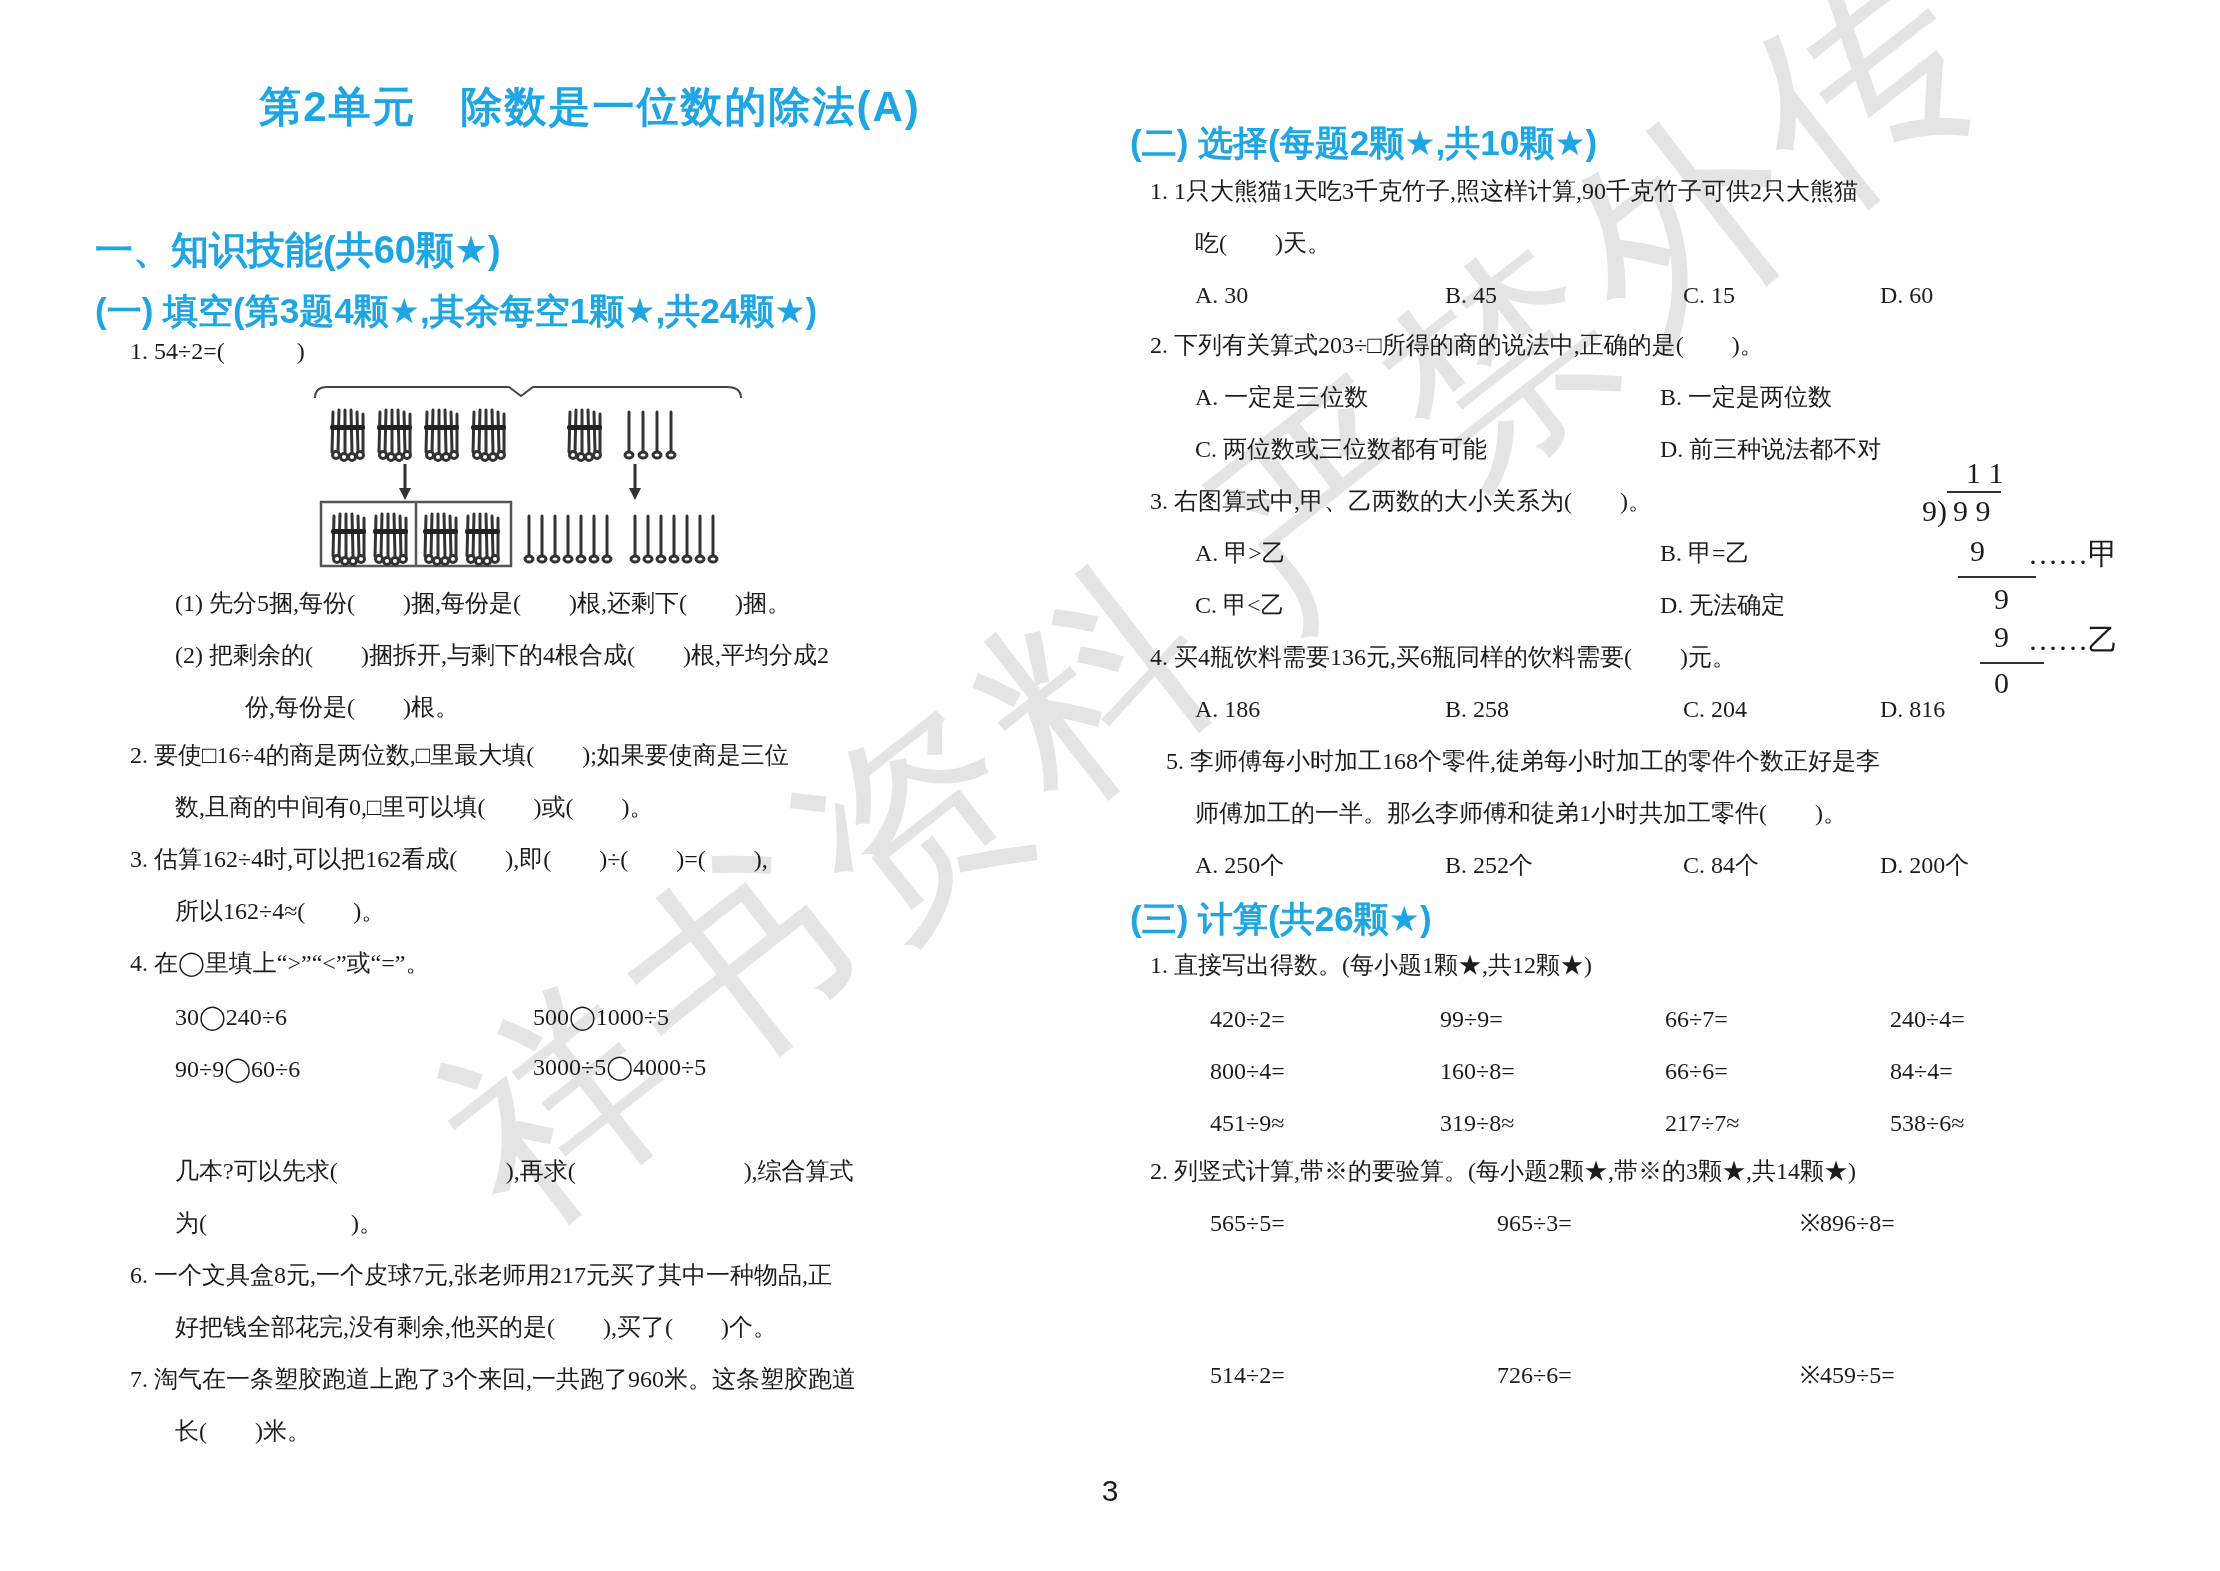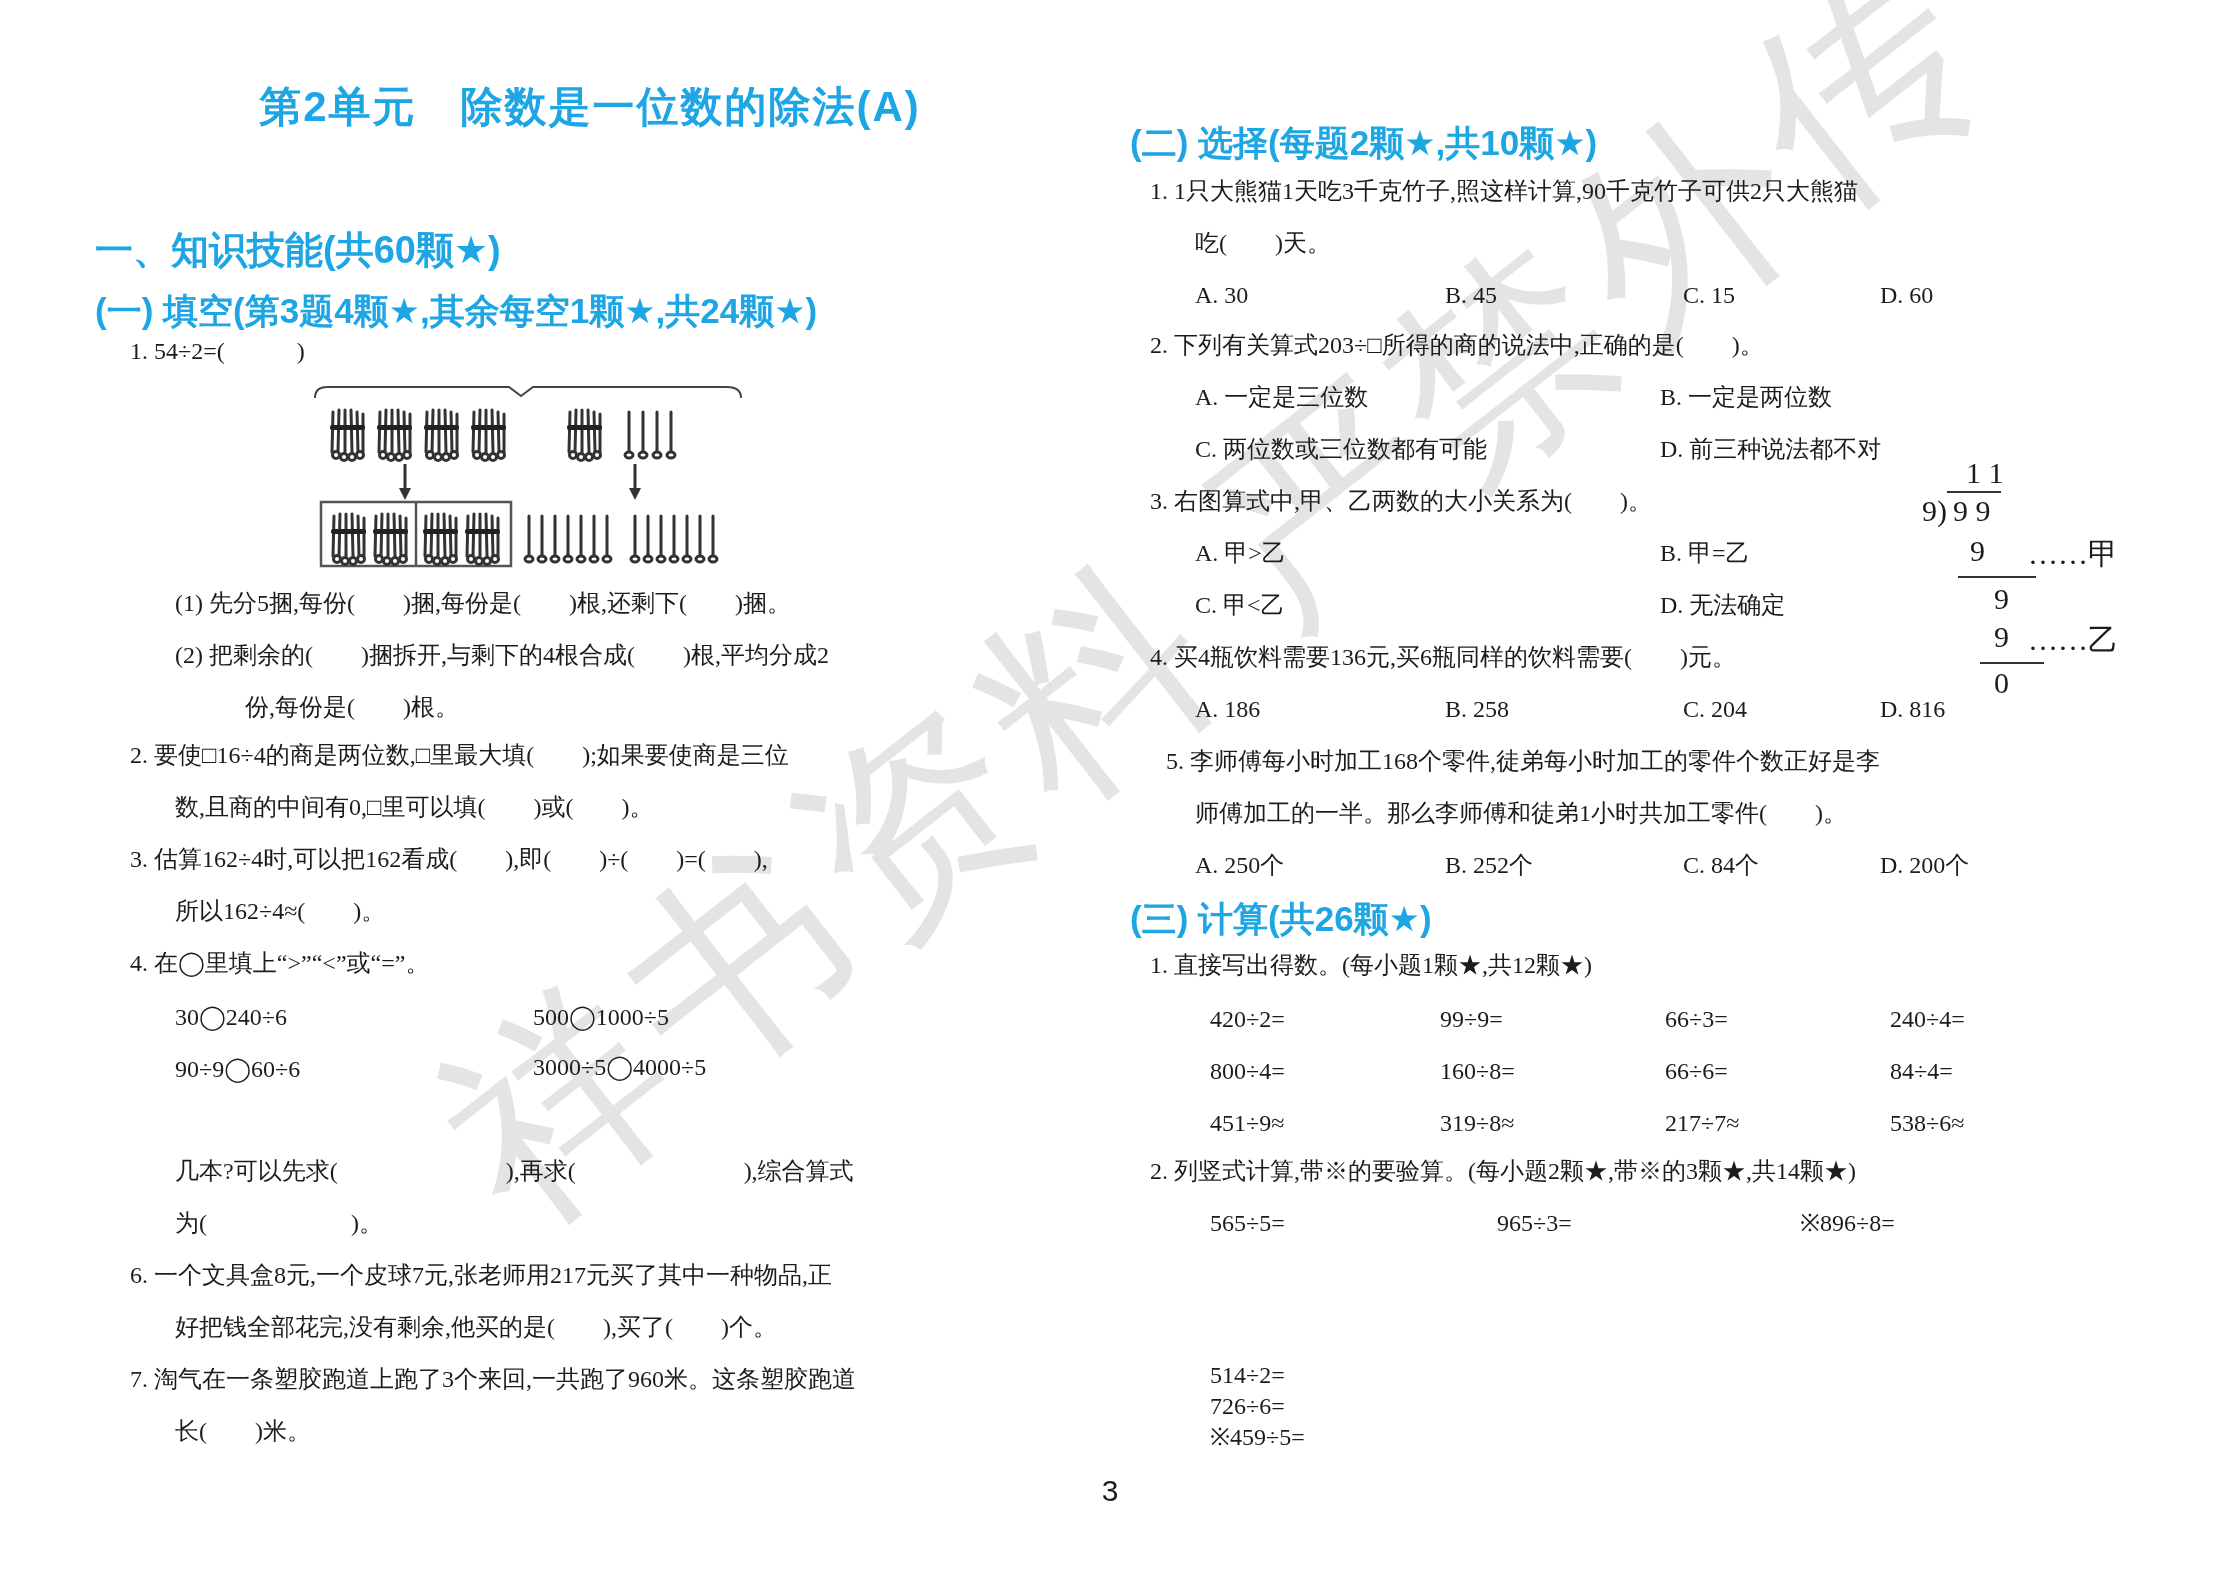--- a/index.html
+++ b/index.html
@@ -186,21 +186,21 @@
     <span class="w197">C. 84个</span>
     <span>D. 200个</span>
   </div>
 
   <div class="line h-cyan sub" style="left:1130px;top:896px;">(三) 计算(共26颗★)</div>
   <div class="line" style="left:1150px;top:950px;">1. 直接写出得数。(每小题1颗★,共12颗★)</div>
 
   <div class="line row" style="left:1210px;top:1004px;">
     <span class="w230">420÷2=</span>
     <span class="w225">99÷9=</span>
-    <span class="w225">66÷3=</span>
+    <span class="w225">66÷7=</span>
     <span>240÷4=</span>
   </div>
   <div class="line row" style="left:1210px;top:1056px;">
     <span class="w230">800÷4=</span>
     <span class="w225">160÷8=</span>
     <span class="w225">66÷6=</span>
     <span>84÷4=</span>
   </div>
   <div class="line row" style="left:1210px;top:1108px;">
     <span class="w230">451÷9≈</span>
@@ -208,21 +208,21 @@
     <span class="w225">217÷7≈</span>
     <span>538÷6≈</span>
   </div>
 
   <div class="line" style="left:1150px;top:1156px;">2. 列竖式计算,带※的要验算。(每小题2颗★,带※的3颗★,共14颗★)</div>
   <div class="line row" style="left:1210px;top:1208px;font-family:Liberation Serif, serif;">
     <span class="w287">565÷5=</span>
     <span class="w303">965÷3=</span>
     <span>※896÷8=</span>
   </div>
-  <div class="line row" style="left:1210px;top:1360px;flex-direction:column;">
+  <div class="line row" style="left:1210px;top:1360px;">
     <span class="w287">514÷2=</span>
     <span class="w303">726÷6=</span>
     <span>※459÷5=</span>
   </div>
 
   <div class="pagenum">3</div>
 
 </div>
 
 </body></html>

